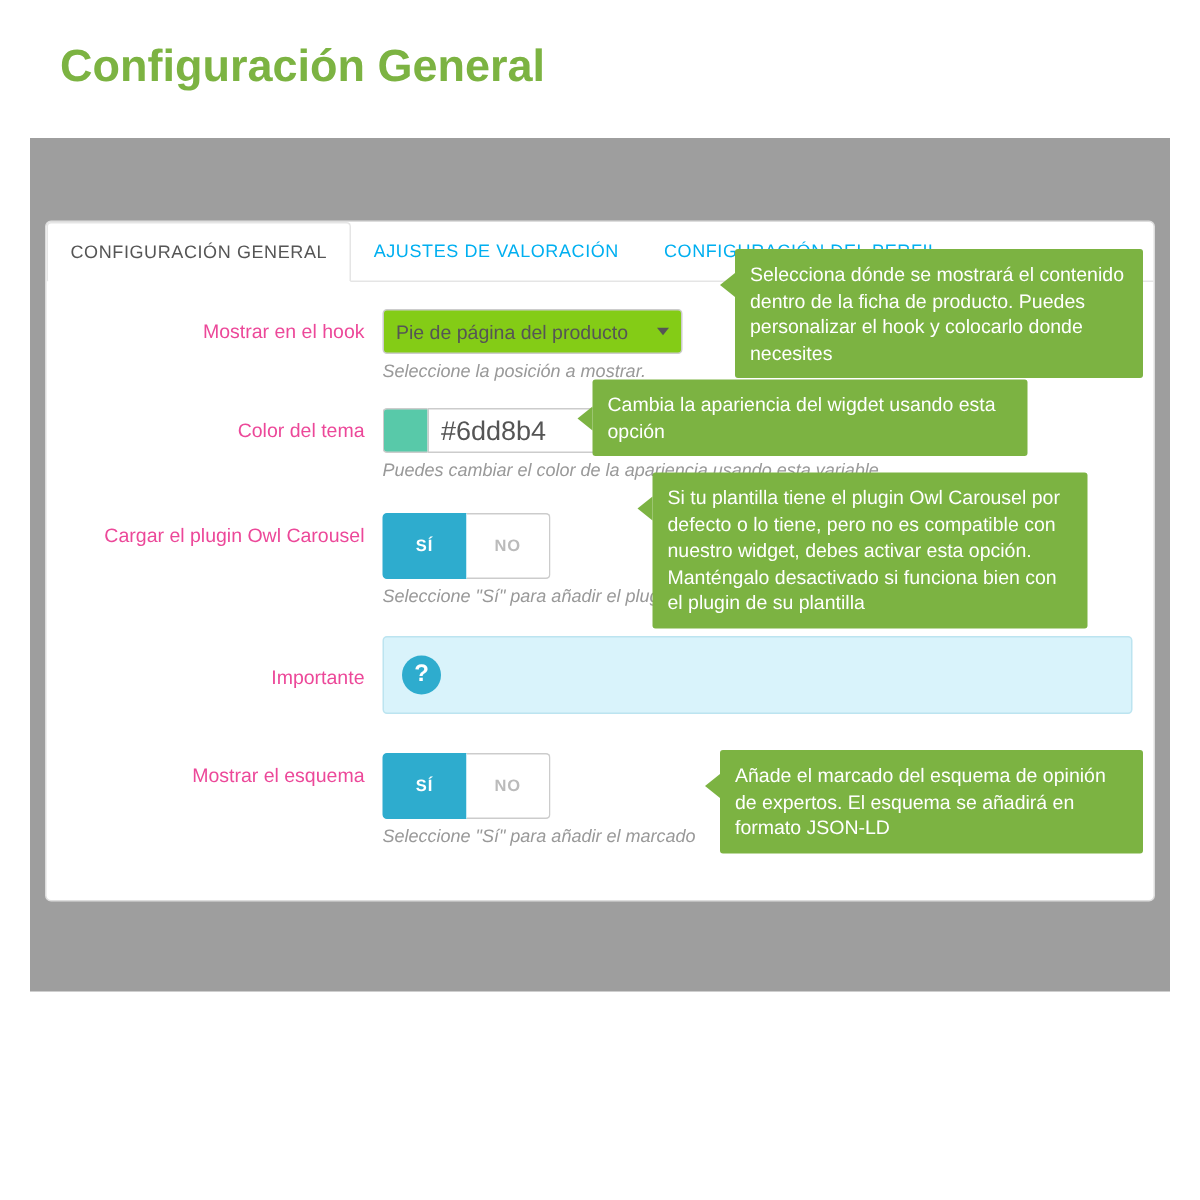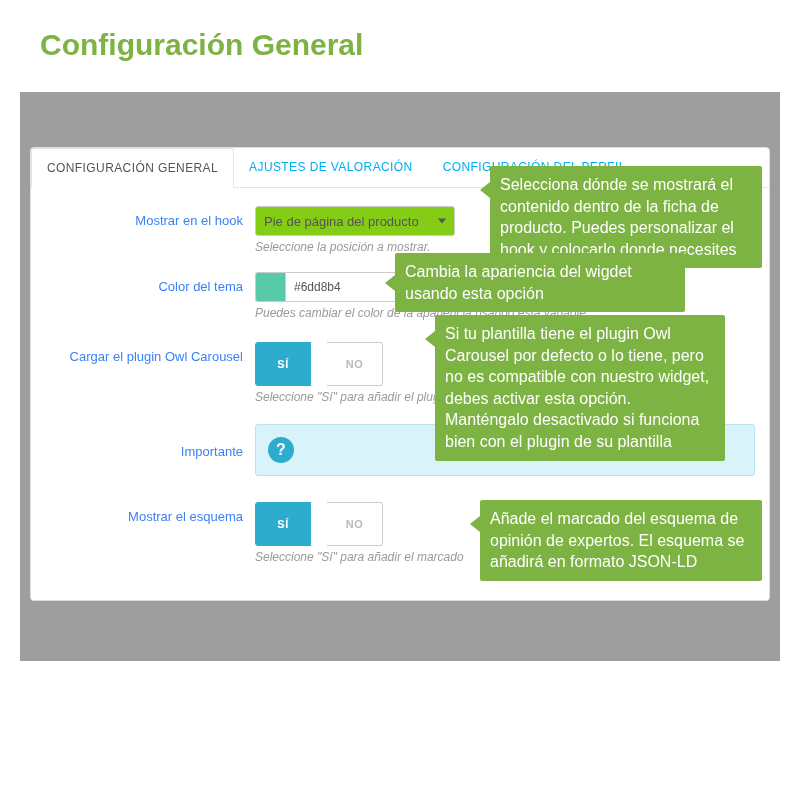--- a/index.html
+++ b/index.html
@@ -58,21 +58,21 @@
     display: flex;
     align-items: flex-start;
     margin-bottom: 8px;
     position: relative;
   }
   .label-col {
     width: 210px;
     text-align: right;
     padding-right: 12px;
     padding-top: 7px;
-    color: #3b82f6;
+    color: #ec4899;
     font-size: 13px;
   }
   .field-col {
     flex: 1;
     min-width: 0;
   }
   .select {
     width: 200px;
     height: 30px;
     border: 1px solid #ccc;
@@ -114,33 +114,32 @@
     border-right: none;
     border-top-left-radius: 3px;
     border-bottom-left-radius: 3px;
   }
   .color-input {
     height: 30px;
     border: 1px solid #ccc;
     border-top-right-radius: 3px;
     border-bottom-right-radius: 3px;
     padding: 4px 8px;
-    font-size: 12px;
+    font-size: 18px;
     color: #555;
     width: 120px;
     display: flex;
     align-items: center;
   }
   .toggle {
     display: inline-flex;
     height: 44px;
     font-size: 11px;
     font-weight: 700;
     letter-spacing: 0.6px;
-    gap: 16px;
   }
   .toggle .opt {
     width: 56px;
     display: flex;
     align-items: center;
     justify-content: center;
     border: 1px solid #ccc;
     cursor: pointer;
   }
   .toggle .yes {
@@ -180,21 +179,21 @@
     justify-content: center;
     font-weight: 800;
     margin-right: 10px;
     flex-shrink: 0;
     font-size: 16px;
   }
   .callout {
     position: absolute;
     background: #7cb342;
     color: #fff;
-    font-size: 16px;
+    font-size: 13px;
     line-height: 1.35;
     padding: 8px 10px;
     border-radius: 2px;
     max-width: 290px;
   }
   .callout::before {
     content: "";
     position: absolute;
     left: -10px;
     top: 50%;

